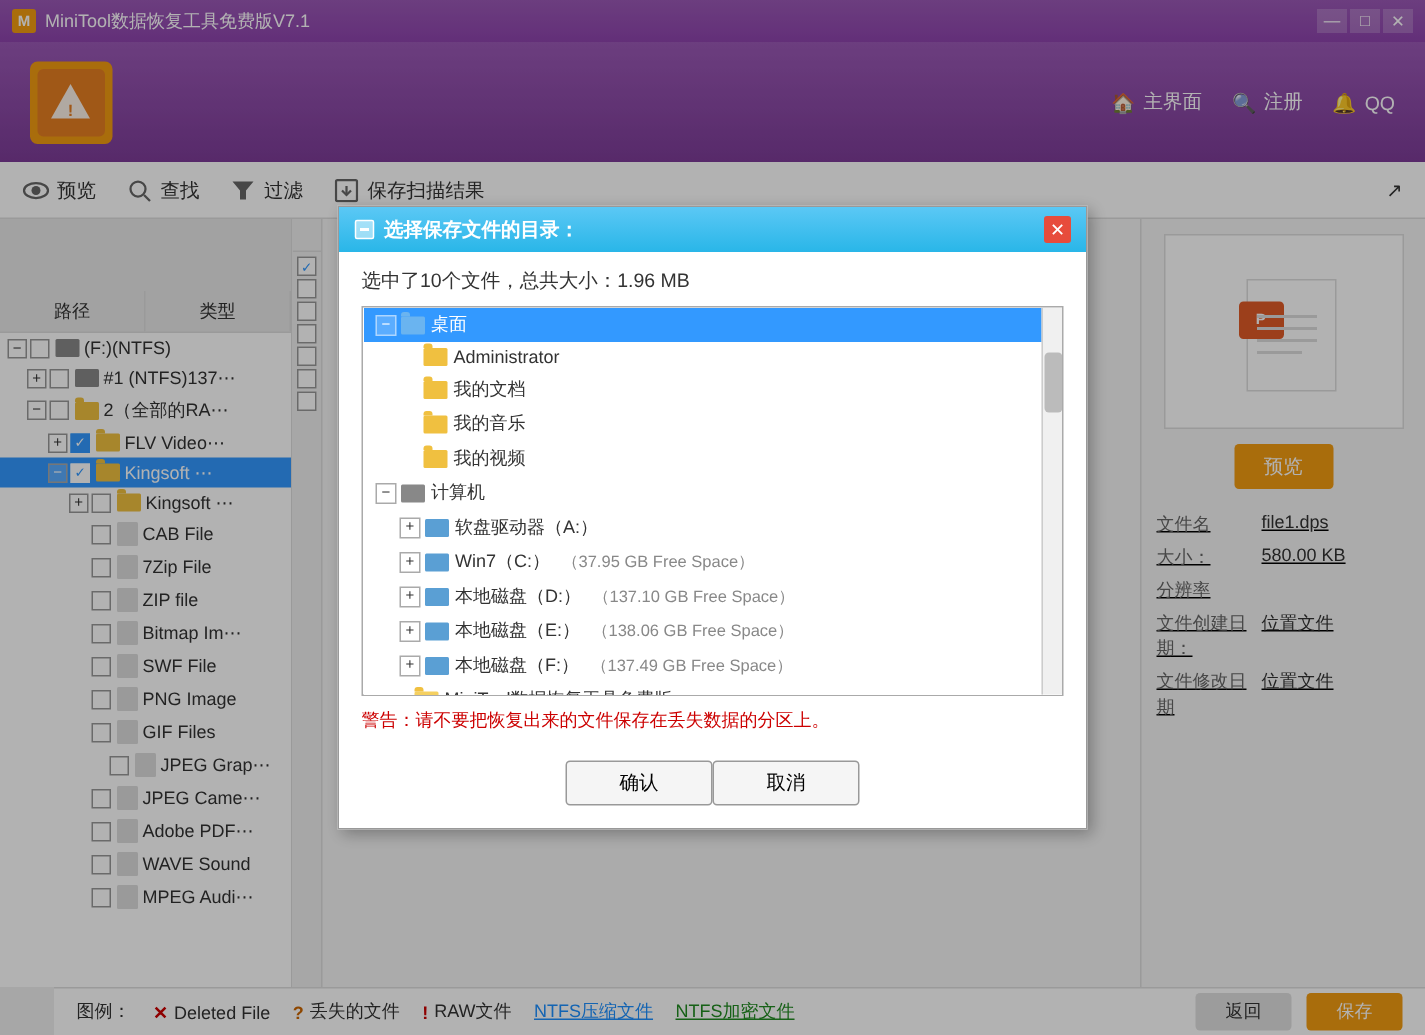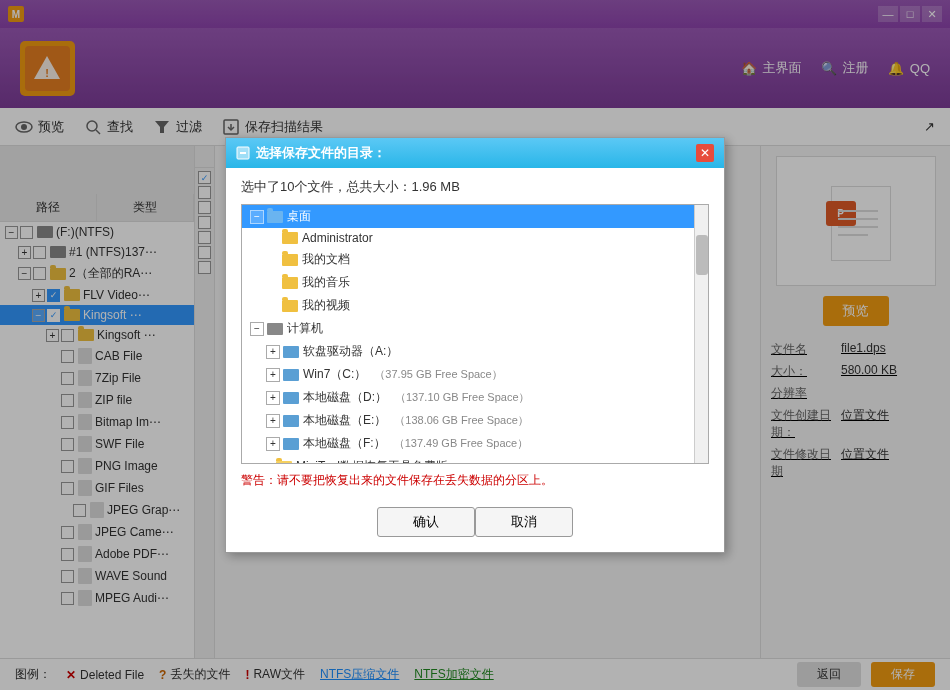--- a/index.html
+++ b/index.html
@@ -142,20 +142,21 @@
     .statusbar {
       height: 32px;
       background: white;
       border-top: 1px solid #ddd;
       display: flex;
       align-items: center;
       padding: 0 15px;
       font-size: 12px;
       color: #333;
       justify-content: space-between;
+      margin-left: 36px;
     }
     .statusbar-left { display: flex; align-items: center; gap: 15px; }
     .legend-item { display: flex; align-items: center; gap: 4px; }
     .statusbar-right { display: flex; gap: 10px; }
     .status-btn {
       padding: 4px 20px;
       border: none;
       border-radius: 3px;
       cursor: pointer;
       font-size: 12px;
@@ -255,20 +256,21 @@
 
     .ntfs-blue { color: #1e90ff; text-decoration: underline; }
     .ntfs-green { color: #228b22; text-decoration: underline; }
   </style>
 </head>
 <body>
 
 <div class="titlebar">
   <div class="titlebar-left">
     <div class="titlebar-icon">M</div>
+    <span>MiniTool数据恢复工具免费版V7.1</span>
   </div>
   <div class="titlebar-controls">
     <button class="titlebar-btn">—</button>
     <button class="titlebar-btn">□</button>
     <button class="titlebar-btn close">✕</button>
   </div>
 </div>
 
 <div class="header">
   <div class="header-left">

